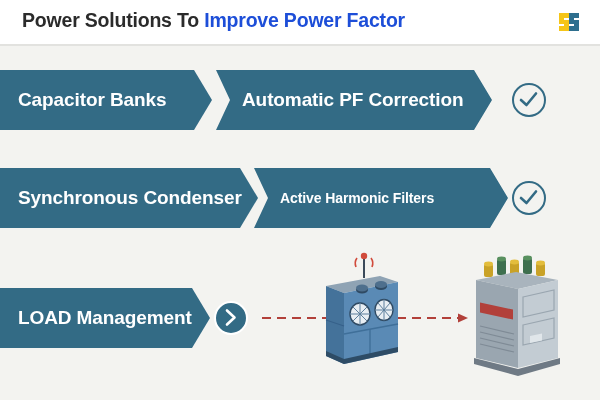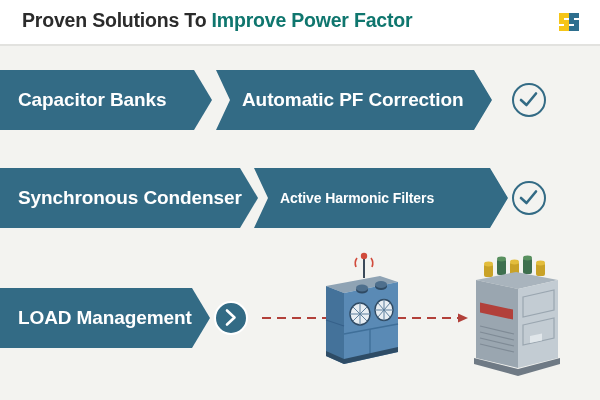--- a/index.html
+++ b/index.html
@@ -34,21 +34,21 @@
     position: absolute;
     left: 22px;
     top: 9px;
     font-size: 19.5px;
     font-weight: bold;
     color: #2b2b2b;
     letter-spacing: -0.2px;
     white-space: nowrap;
   }
   #title .accent {
-    color: #0f766e;
+    color: #1d4ed8;
   }
   #logo {
     position: absolute;
     right: 18px;
     top: 10px;
     width: 26px;
     height: 24px;
   }
 
   
@@ -158,21 +158,21 @@
     width: 96px;
     height: 128px;
   }
 </style>
 </head>
 <body>
 
 <div id="stage">
 
   <div id="header">
-    <div id="title"><span>Proven Solutions To </span><span class="accent">Improve Power Factor</span></div>
+    <div id="title"><span>Power Solutions To </span><span class="accent">Improve Power Factor</span></div>
 
     <svg id="logo" viewBox="0 0 26 24">
       <path d="M3 3 L13 3 L13 8 L8 8 L8 10 L13 10 L13 21 L3 21 L3 16 L8 16 L8 14 L3 14 Z" fill="#f5c518"></path>
       <path d="M13 3 L23 3 L23 8 L18 8 L18 10 L23 10 L23 21 L13 21 L13 16 L18 16 L18 14 L13 14 Z" fill="#2e6f8e"></path>
     </svg>
   </div>
 
   <div id="row1" class="row">
     <div id="blk-autopf" class="block arrow-both">
       <span class="label">Automatic PF Correction</span>

